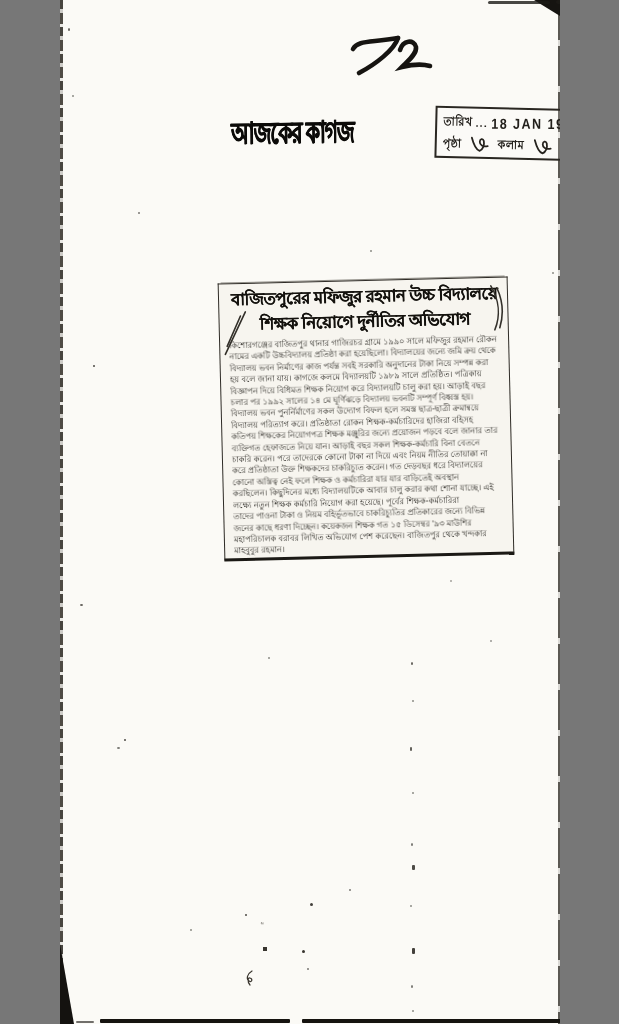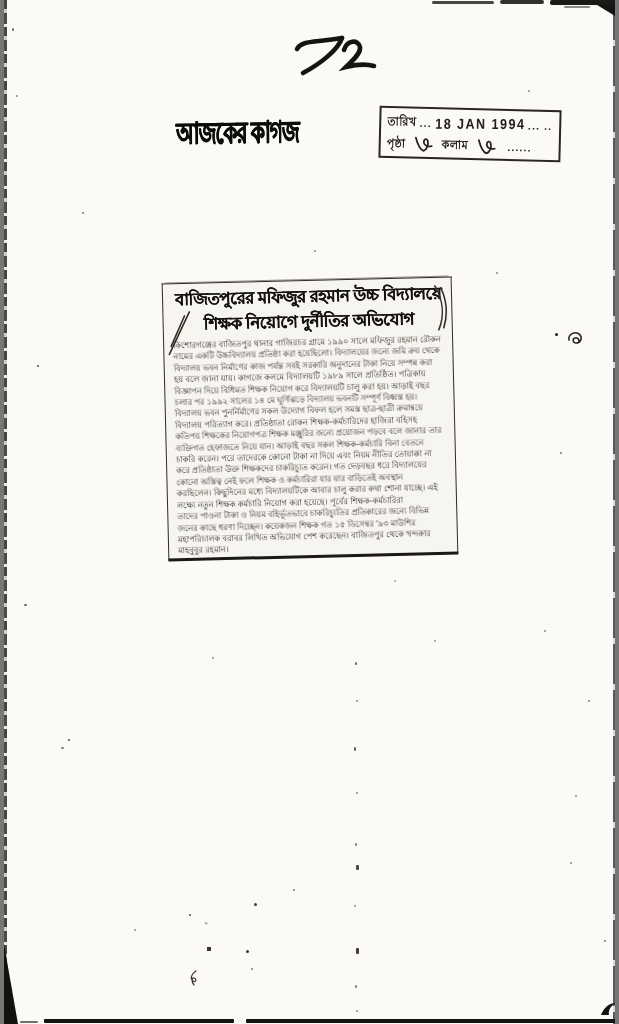--- a/index.html
+++ b/index.html
@@ -1,20 +1,20 @@
 <!DOCTYPE html>
 <html style="--ink: #1a1917; --paper: #fbfaf6; --clipping-paper: #f7f5ef; --stamp-ink: #23201c;"><head>
 <meta charset="utf-8">
 <style>
   :root{
     --ink:#1a1917; --paper:#fbfaf6; --clipping-paper:#f7f5ef; --stamp-ink:#23201c;
   }
   html,body{margin:0;padding:0;background:#777;}
   .page{
-    position:relative; width:611px; height:1024px; margin:0 auto;
+    position:relative; width:500px; height:1024px; margin:0 auto;
     background:var(--paper); overflow:hidden;
     font-family:"Liberation Sans", sans-serif; color:var(--ink);
   }
   
   .edge-left{
     position:absolute; left:0; top:0; width:3px; height:1024px;
     background:repeating-linear-gradient(180deg,#28251f 0 9px, rgba(40,37,31,.25) 9px 13px, #302c25 13px 24px, rgba(40,37,31,.1) 24px 27px);
     opacity:.85;
   }
   .edge-right{

